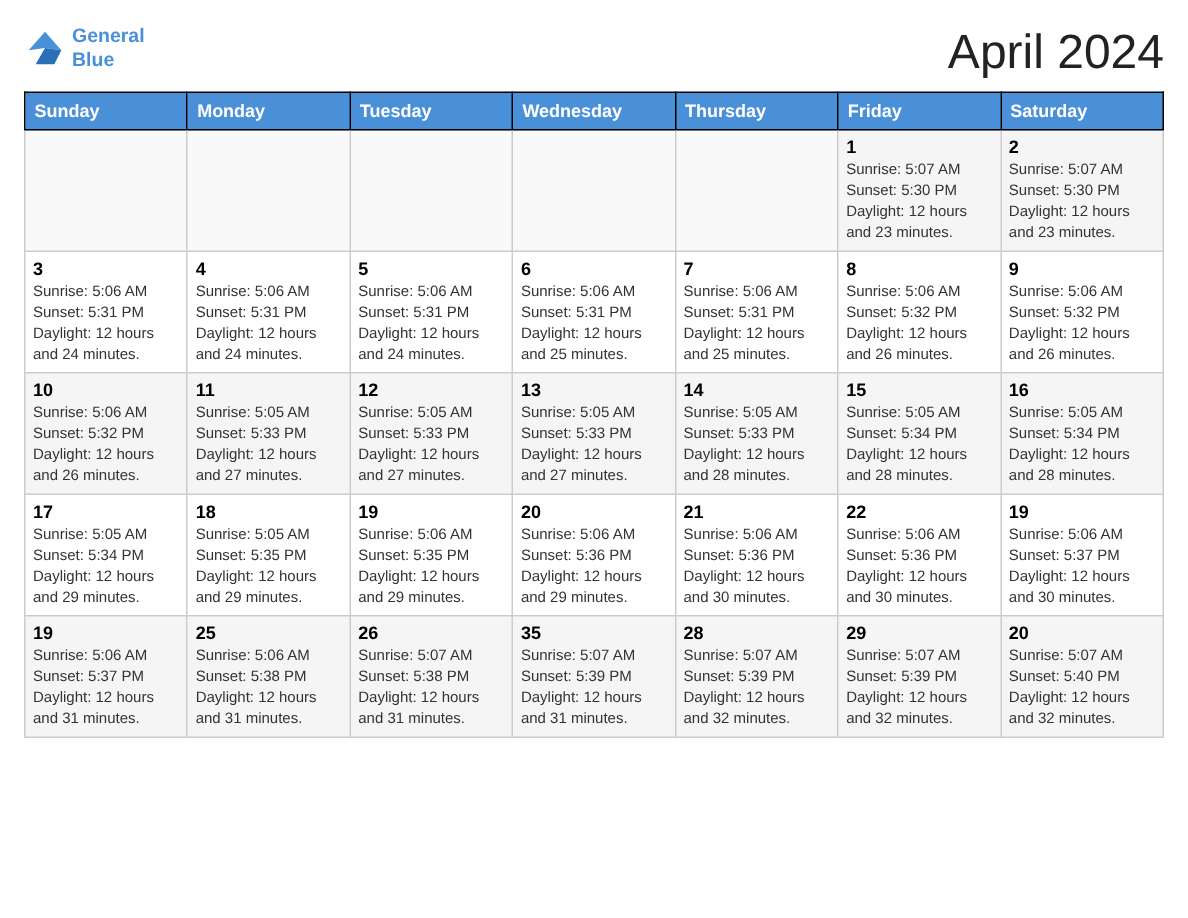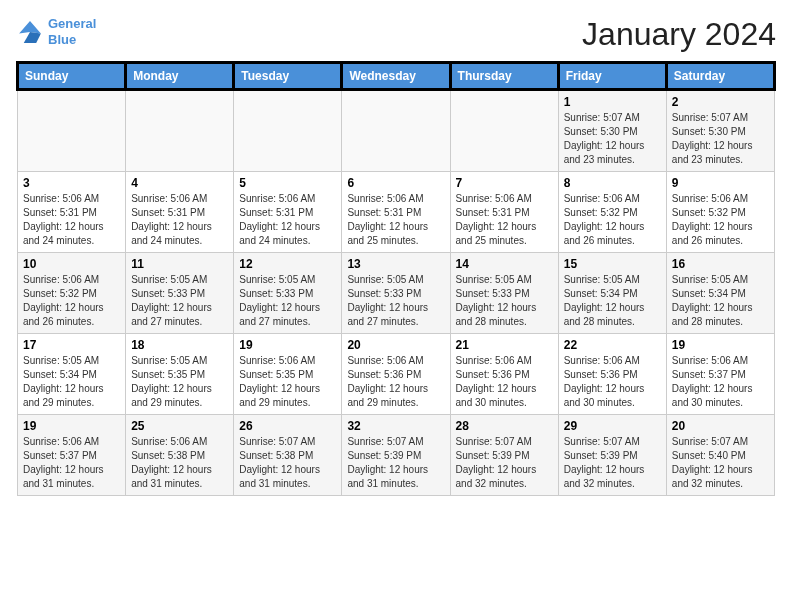--- a/index.html
+++ b/index.html
@@ -52,21 +52,21 @@
       border-collapse: collapse;
       font-size: 10.5px;
     }
     .calendar th {
       background: #4a90d9;
       color: #fff;
       text-align: left;
       padding: 5px 6px;
       font-size: 12px;
       font-weight: bold;
-      border: 3px solid #000000;
+      border: 1px solid #000000;
     }
     .calendar td {
       border: 1px solid #ccc;
       vertical-align: top;
       padding: 4px 5px;
       width: 108px;
       min-height: 80px;
       background: #fff;
     }
     .calendar tr:nth-child(odd) td {
@@ -99,21 +99,21 @@
       <rect x="0" y="0" width="36" height="36" fill="#fff"></rect>
       <polygon points="18,4 32,20 18,18 4,20" fill="#4a90d9"></polygon>
       <polygon points="18,18 32,20 26,32 10,32" fill="#2a70b9"></polygon>
     </svg>
     <div class="logo-text">
       <div><span>General</span></div>
       <div><span style="color:#4a90d9">Blue</span></div>
     </div>
   </div>
   <div class="title-area">
-    <div class="month-title">January 2024</div>
+    <div class="month-title">April 2024</div>
   </div>
 </div>
 
 <table class="calendar">
   <thead>
     <tr>
     <th>Sunday</th>
         <th>Monday</th>
         <th>Tuesday</th>
         <th>Wednesday</th>
@@ -235,21 +235,21 @@
         </td>
         <td>
           <span class="day-num">25</span>
           <div class="day-info">Sunrise: 5:06 AM<br>Sunset: 5:38 PM<br>Daylight: 12 hours and 31 minutes.</div>
         </td>
         <td>
           <span class="day-num">26</span>
           <div class="day-info">Sunrise: 5:07 AM<br>Sunset: 5:38 PM<br>Daylight: 12 hours and 31 minutes.</div>
         </td>
         <td>
-          <span class="day-num">32</span>
+          <span class="day-num">35</span>
           <div class="day-info">Sunrise: 5:07 AM<br>Sunset: 5:39 PM<br>Daylight: 12 hours and 31 minutes.</div>
         </td>
         <td>
           <span class="day-num">28</span>
           <div class="day-info">Sunrise: 5:07 AM<br>Sunset: 5:39 PM<br>Daylight: 12 hours and 32 minutes.</div>
         </td>
         <td>
           <span class="day-num">29</span>
           <div class="day-info">Sunrise: 5:07 AM<br>Sunset: 5:39 PM<br>Daylight: 12 hours and 32 minutes.</div>
         </td>

